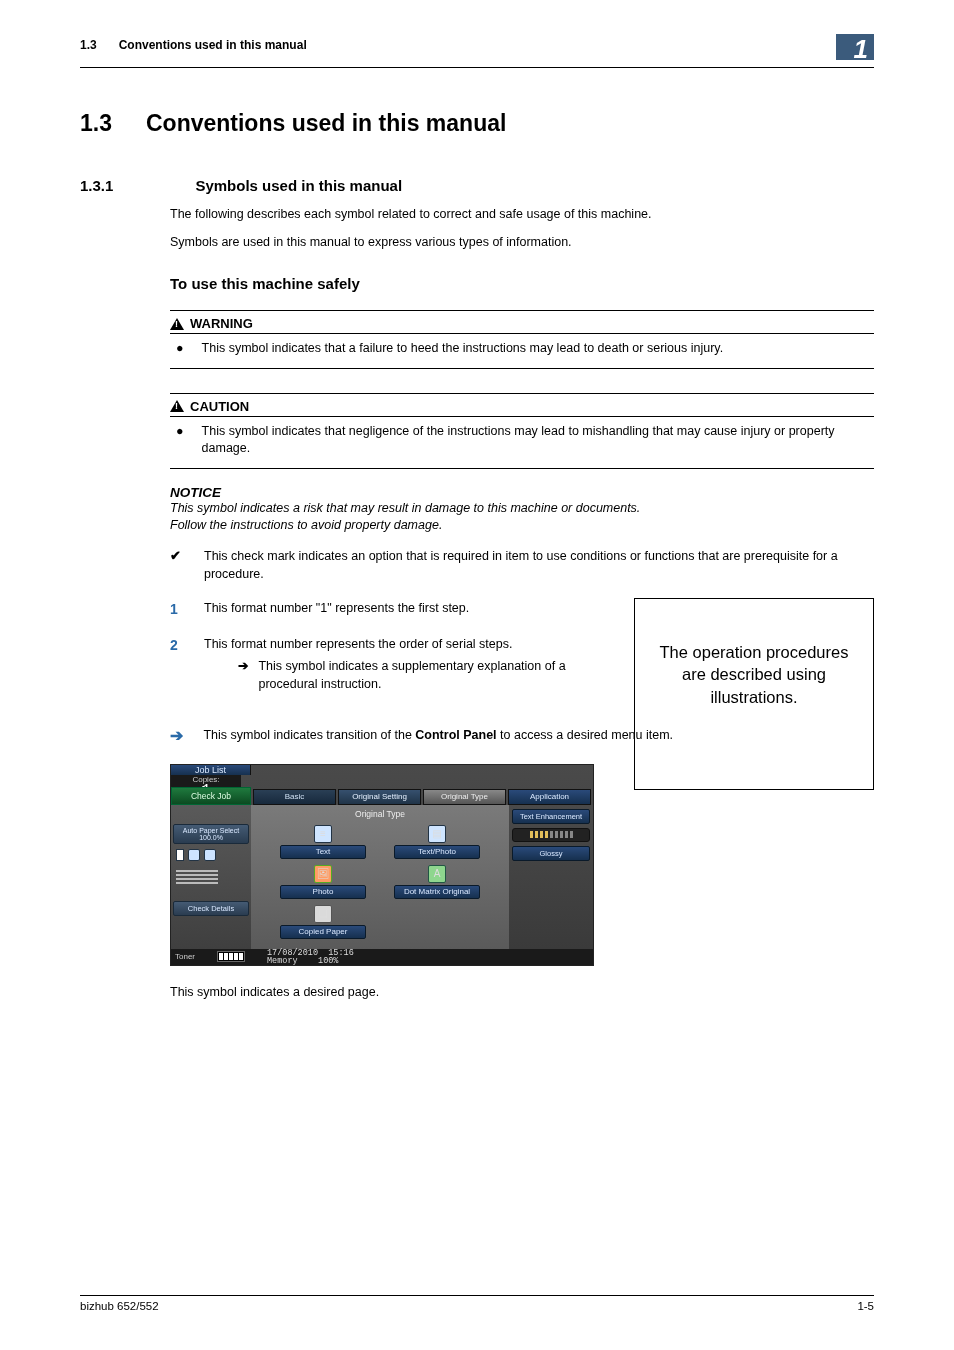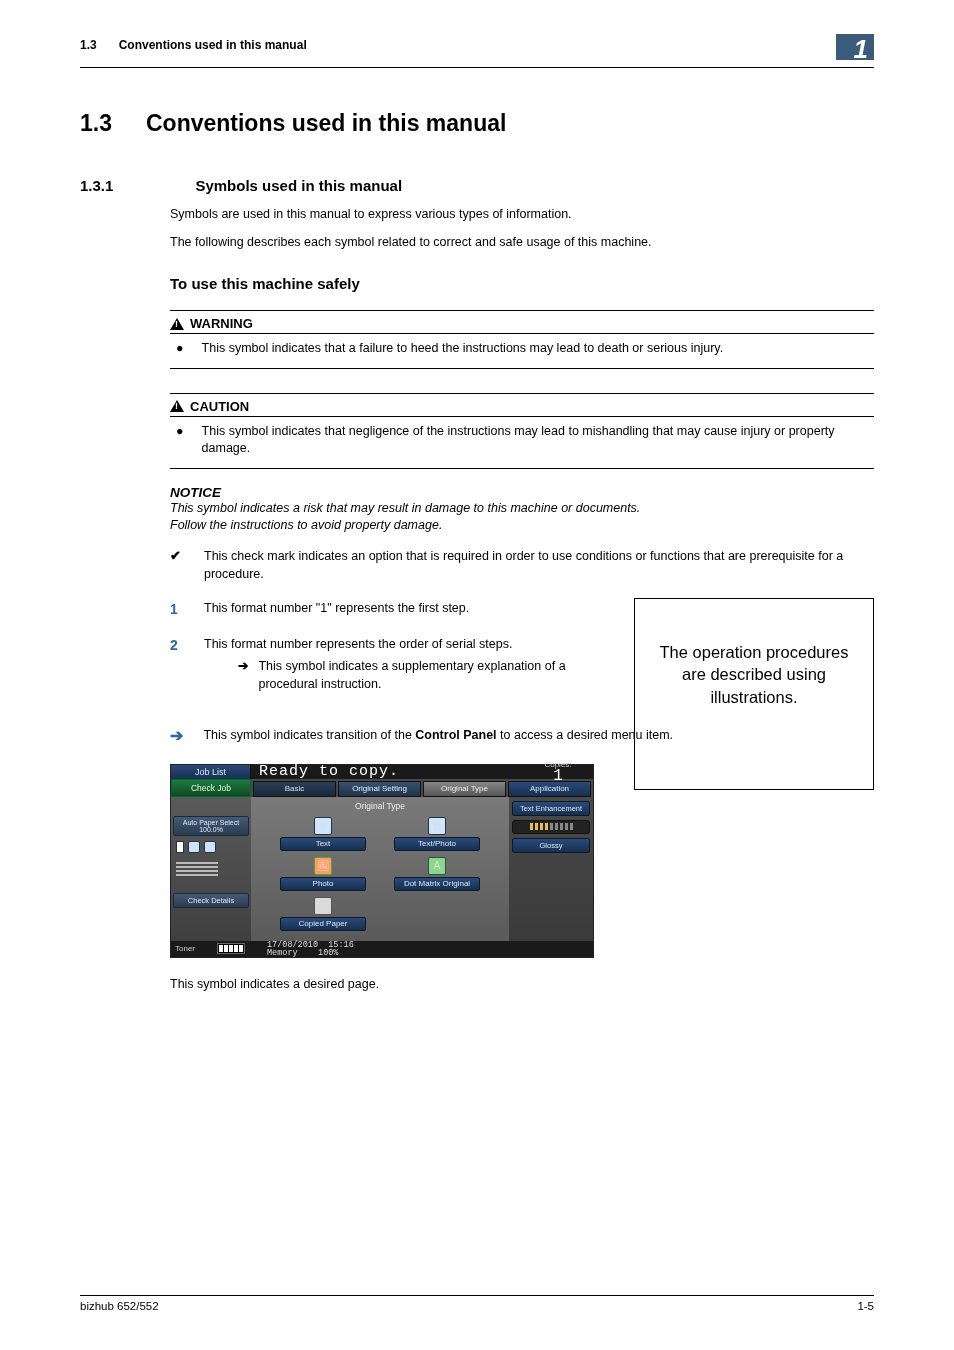--- a/index.html
+++ b/index.html
@@ -91,21 +91,21 @@
 
   
   .panel-wrap { margin-left: 90px; margin-top: 14px; }
   .panel {
     width: 424px;
     background: linear-gradient(#4a4a4a, #3a3a3a);
     border: 1px solid #222;
     font-size: 9px;
     color: #ddd;
   }
-  .panel .topbar { display: flex; height: 14px; }
+  .panel .topbar { display: flex; height: 22px; flex-direction: column; }
   .panel .topbar .jl {
     width: 80px;
     background: linear-gradient(#2a4a7a,#16304f);
     color: #d9e8ff; display:flex; align-items:center; justify-content:center;
     border-right: 1px solid #111;
   }
   .panel .topbar .ready {
     flex: 1; background: #1a1a1a; color: #fff; font-family: "Courier New", monospace;
     font-size: 15px; display:flex; align-items:center; padding-left: 8px; letter-spacing: 1px;
   }
@@ -186,22 +186,22 @@
   <div class="h1-num">1.3</div>
   <div class="h1-title">Conventions used in this manual</div>
 </div>
 
 <div class="h2-row">
   <div class="h2-num">1.3.1</div>
   <div class="h2-title">Symbols used in this manual</div>
 </div>
 
 <div class="body-col">
+  <p class="para">The following describes each symbol related to correct and safe usage of this machine.</p>
   <p class="para">Symbols are used in this manual to express various types of information.</p>
-  <p class="para">The following describes each symbol related to correct and safe usage of this machine.</p>
 
   <div class="h3">To use this machine safely</div>
 
   <div class="rule-top">
     <div class="box-label rule-bot">
       <span class="warn-tri"></span>
       <span>WARNING</span>
     </div>
     <div class="bullet-row rule-bot" style="border-bottom:1.5px solid #000; padding-bottom:10px;">
       <span>●</span>
@@ -221,21 +221,21 @@
   </div>
 
   <div class="notice-label">NOTICE</div>
   <div class="notice-body">This symbol indicates a risk that may result in damage to this machine or documents.</div>
   <div class="notice-body">Follow the instructions to avoid property damage.</div>
 
 
   <div class="proc-list">
     <div class="proc-row">
       <div class="proc-mark proc-check">✔</div>
-      <div style="max-width: 640px">This check mark indicates an option that is required in order to use conditions or functions that are prerequisite for a procedure.</div>
+      <div style="max-width: 640px">This check mark indicates an option that is required in item to use conditions or functions that are prerequisite for a procedure.</div>
     </div>
     <div class="proc-row" style="margin-top:8px;">
       <div class="proc-mark">1</div>
       <div>This format number "1" represents the first step.</div>
     </div>
     <div class="proc-row" style="margin-top:8px;">
       <div class="proc-mark">2</div>
       <div style="max-width: 380px">
         <div>This format number represents the order of serial steps.</div>
         <div class="sub-arrow-row">
@@ -257,21 +257,20 @@
     <div>
       <span>This symbol indicates transition of the </span><b>Control Panel</b><span> to access a desired menu item.</span>
     </div>
   </div>
 </div>
 
 <div class="panel-wrap">
   <div class="panel">
     <div class="topbar">
       <div class="jl">Job List</div>
-      <div class="ready">Ready to copy.</div>
       <div class="copies">
         <span>Copies:</span>
         <span class="n">1</span>
       </div>
     </div>
     <div class="row2">
       <div class="cj">Check Job</div>
       <div class="tabs">
         <div class="tab tab-dark">Basic</div>
         <div class="tab tab-sel">Original Setting</div>

